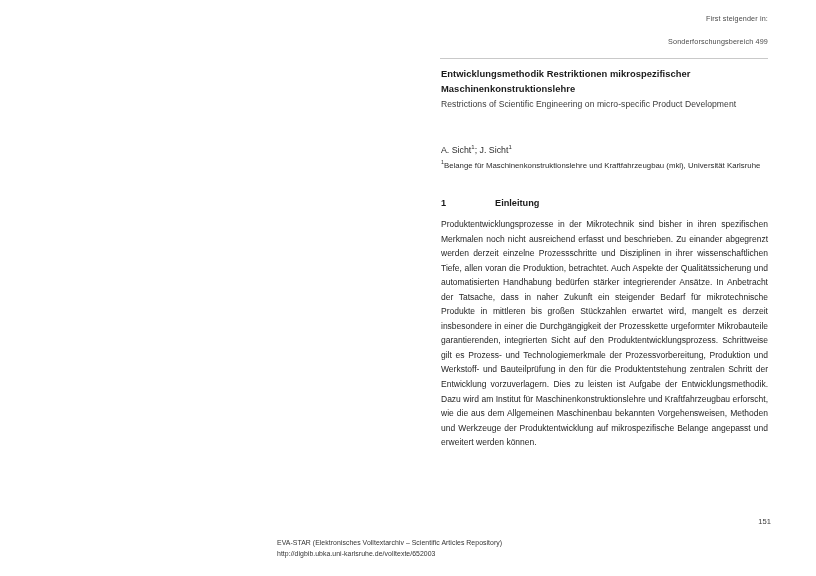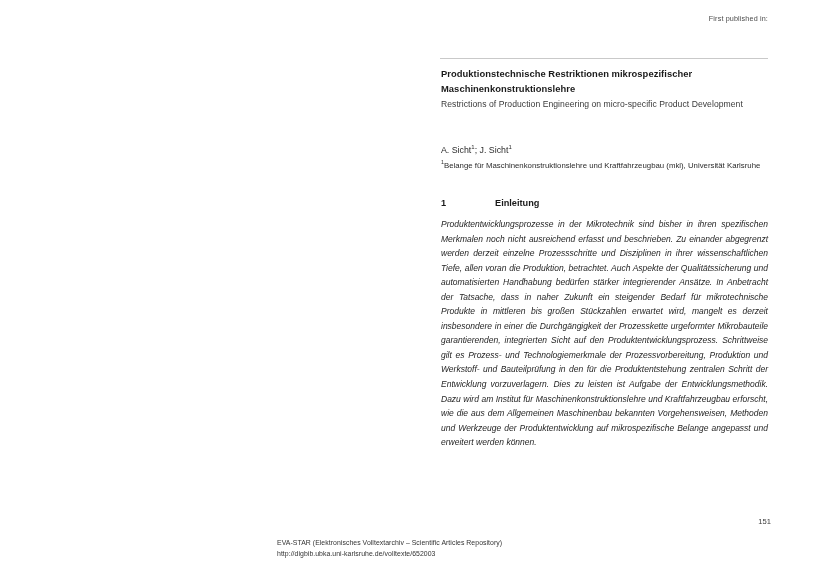--- a/index.html
+++ b/index.html
@@ -106,21 +106,20 @@
 
   
   .body-par {
     font-size: 8.5px;
     line-height: 14.55px;
     text-align: justify;
     color: #262626;
     margin: 0;
     hyphens: manual;
     word-spacing: 0.1px;
-    font-style: italic;
   }
 
   
   .page-number {
     position: absolute;
     right: 45px;
     top: 517px;
     font-size: 7.6px;
     color: #3a3a3a;
   }
@@ -134,33 +133,34 @@
     letter-spacing: 0.05px;
   }
   .repo-url { white-space: nowrap; }
 </style>
 </head>
 <body>
 
 <div class="page">
 
   <div class="header-block">
-    <div class="header-line-1">First published in:</div>
+    <div class="header-line-1">First steigender in:</div>
+    <div class="header-line-2">Sonderforschungsbereich 499</div>
   </div>
 
   <div class="header-rule"></div>
 
   <div class="content">
 
     <h1 class="doc-title">
-      <span>Produktionstechnische Restriktionen mikrospezifischer</span><br>
+      <span>Entwicklungsmethodik Restriktionen mikrospezifischer</span><br>
       <span>Maschinenkonstruktionslehre</span>
     </h1>
 
-    <p class="doc-subtitle">Restrictions of Production Engineering on micro-specific Product Development</p>
+    <p class="doc-subtitle">Restrictions of Scientific Engineering on micro-specific Product Development</p>
 
     <p class="authors">
       <span>A. Sicht</span><sup>1</sup><span>; J. Sicht</span><sup>1</sup>
     </p>
 
     <p class="affiliation">
       <sup>1</sup><span>Belange für Maschinenkonstruktionslehre und Kraftfahrzeugbau (mkl), Universität Karlsruhe</span>
     </p>
 
     <div class="section-heading">

